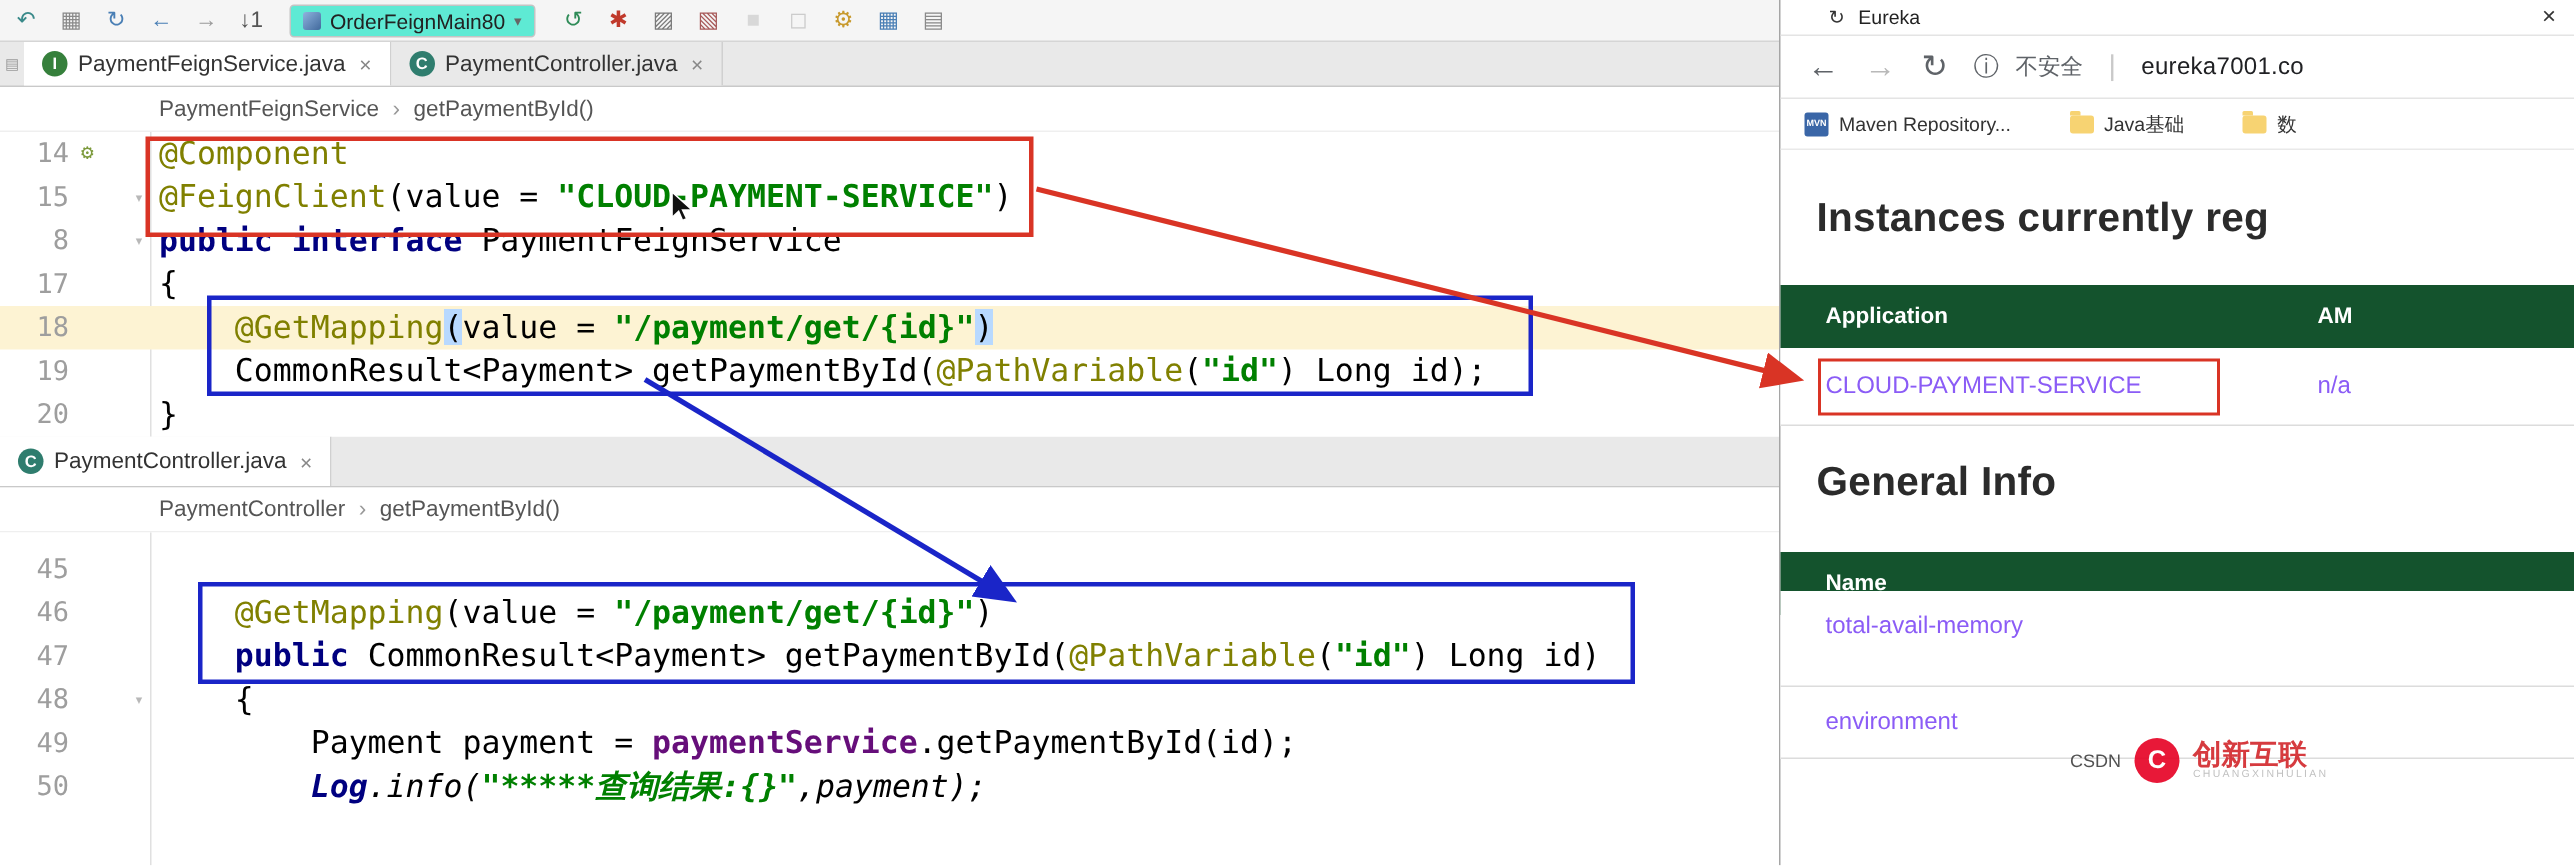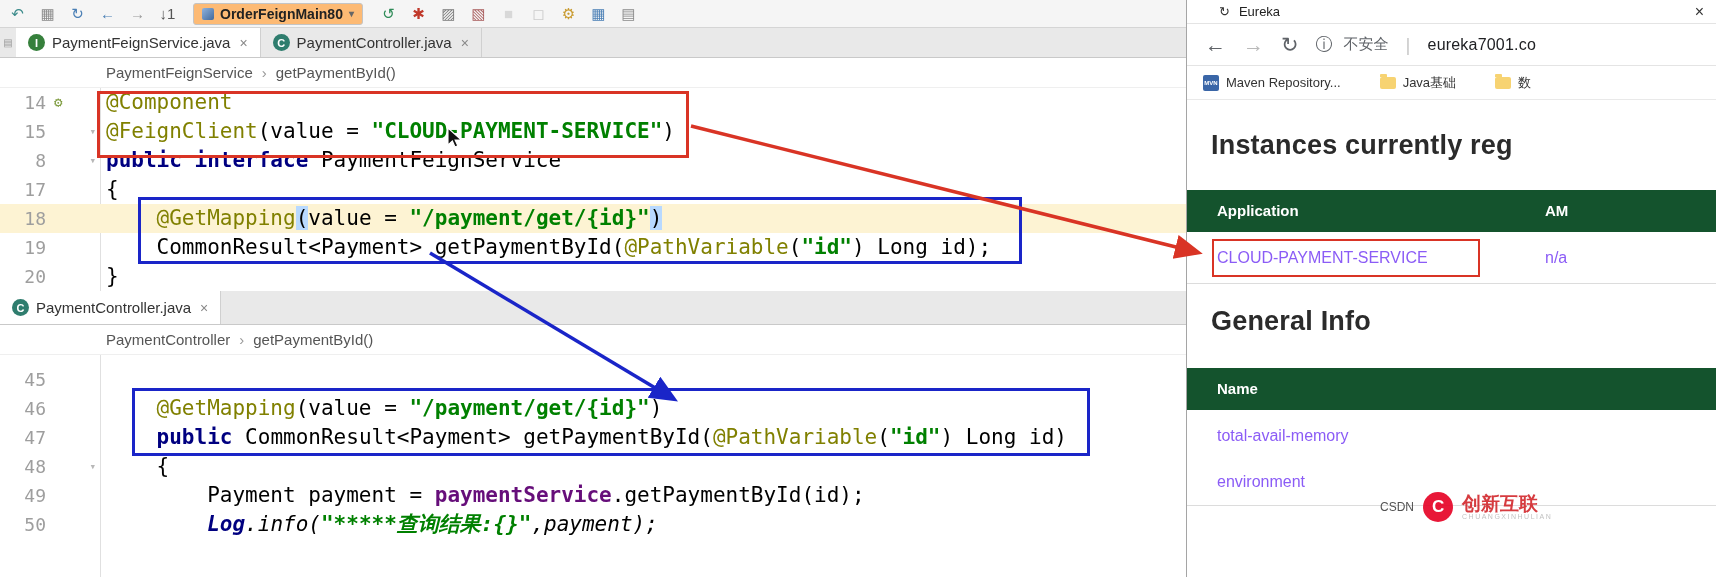--- a/index.html
+++ b/index.html
@@ -4,21 +4,21 @@
 <style>
   *{margin:0;padding:0;box-sizing:border-box;}
   body{font-family:"Liberation Sans",sans-serif;background:#fff;}
   #root{position:relative;width:1716px;height:577px;overflow:hidden;background:#fff;}
 
   
   #ide{position:absolute;left:0;top:0;width:1186px;height:577px;background:#fff;}
   #toolbar{height:28px;background:#f5f5f5;border-bottom:1px solid #d5d5d5;display:flex;align-items:center;padding:0 4px;}
   .tb-group{display:flex;align-items:center;gap:3px;}
   .tbicon{width:27px;text-align:center;font-size:15px;line-height:26px;cursor:default;}
-  #run-config{display:flex;align-items:center;gap:6px;background:#fdba74;border:1px solid #c4c4c4;border-radius:3px;height:22px;padding:0 8px;margin:0 12px;font-size:14px;color:#222;font-weight:bold;}
+  #run-config{display:flex;align-items:center;gap:6px;background:#5eead4;border:1px solid #c4c4c4;border-radius:3px;height:22px;padding:0 8px;margin:0 12px;font-size:14px;color:#222;}
   .rc-icon{width:12px;height:12px;background:linear-gradient(135deg,#8fb3de,#41699c);border-radius:2px;}
   .caret{font-size:10px;color:#666;}
 
   #tabbar1,#tabbar2{background:#e9e9e9;border-bottom:1px solid #c9c9c9;display:flex;align-items:stretch;}
   #tabbar1{height:30px;}
   #tabbar2{height:34px;}
   .strip-icon{width:16px;font-size:10px;color:#9a9a9a;display:flex;align-items:center;justify-content:center;}
   .tab{display:flex;align-items:center;gap:7px;padding:0 12px;font-size:15px;color:#333;border-right:1px solid #d0d0d0;background:#e9e9e9;}
   .tab.active{background:#ffffff;}
   .type-icon{width:17px;height:17px;border-radius:50%;color:#fff;font-size:11px;font-weight:bold;display:flex;align-items:center;justify-content:center;flex:none;}
@@ -68,21 +68,21 @@
   .bh{position:absolute;left:24px;font-weight:bold;color:#2b2b2b;font-size:27px;letter-spacing:.2px;white-space:nowrap;}
   #bh1{top:30px;}
   #bh2{top:206px;}
   .thead{position:absolute;left:0;width:530px;background:#14532d;color:#fff;font-weight:bold;font-size:15px;height:42px;line-height:42px;}
   .tcell{position:absolute;left:0;width:530px;color:#8b5cf6;font-size:16px;border-bottom:1px solid #dcdcdc;background:#fff;white-space:nowrap;}
   .c1{margin-left:30px;}
   .c2{position:absolute;left:358px;top:0;}
   #t1head{top:90px;}
   #t1row{top:132px;height:52px;line-height:52px;}
   #t2head{top:268px;}
-  #t2row1{top:312px;height:52px;line-height:48px;}
+  #t2row1{top:294px;height:64px;line-height:48px;}
   #t2row2{top:358px;height:48px;line-height:48px;}
 
   
   .ann-box{position:absolute;pointer-events:none;z-index:40;}
   #redbox1{left:97px;top:91px;width:592px;height:67px;border:3px solid #d93425;}
   #bluebox1{left:138px;top:197px;width:884px;height:67px;border:3px solid #1a25c8;}
   #bluebox2{left:132px;top:388px;width:958px;height:68px;border:3px solid #1a25c8;}
   #redbox2{left:1212px;top:239px;width:268px;height:38px;border:2px solid #d93425;}
   #overlay{position:absolute;left:0;top:0;z-index:50;pointer-events:none;}
 

